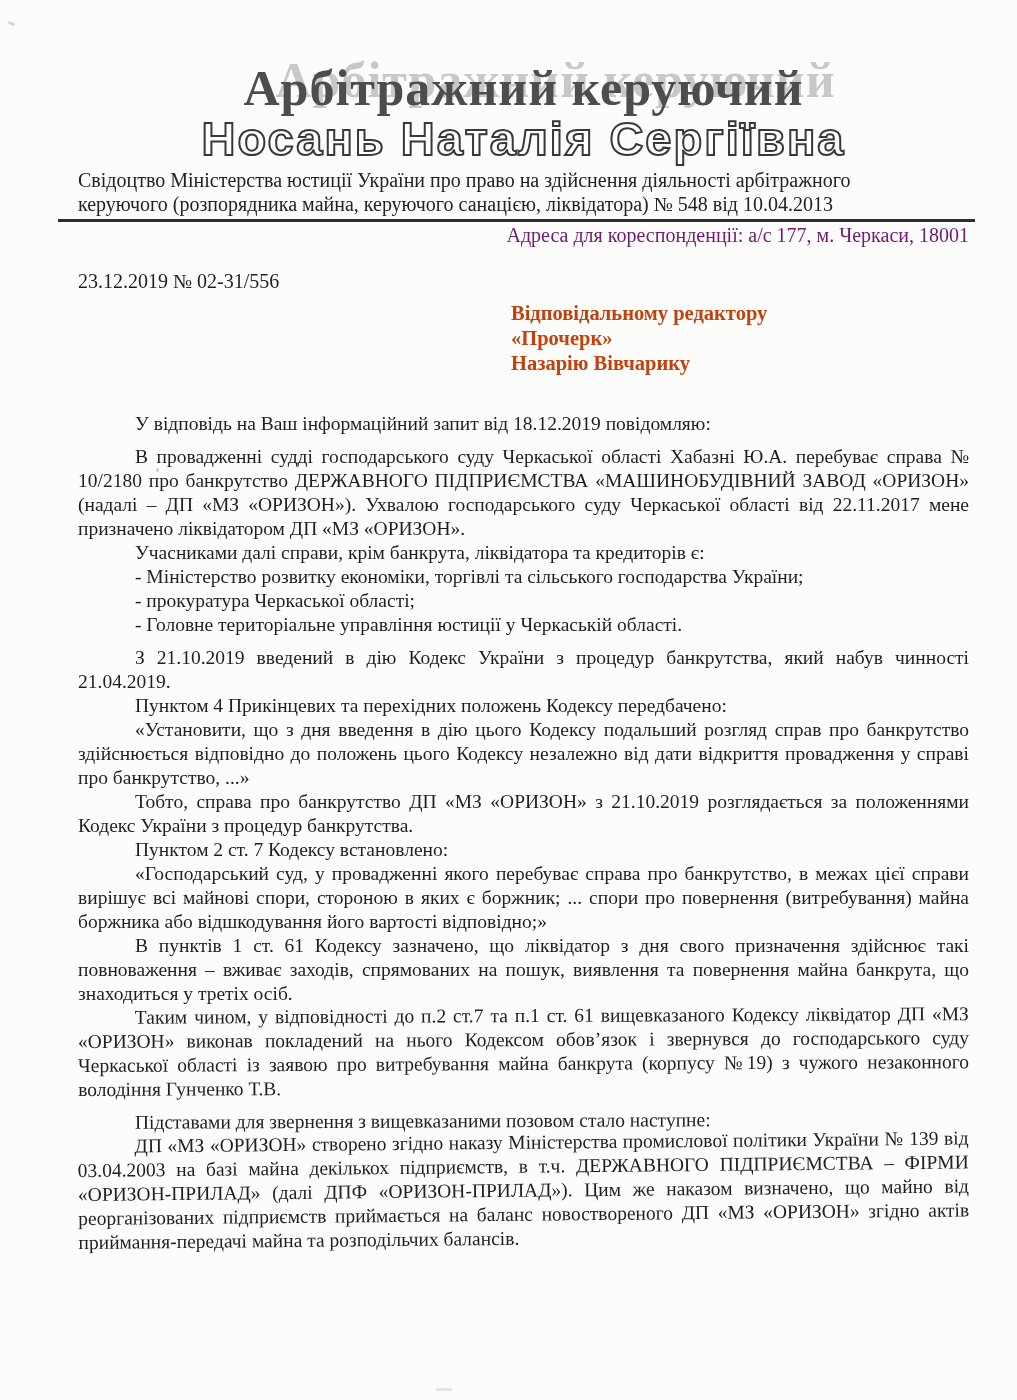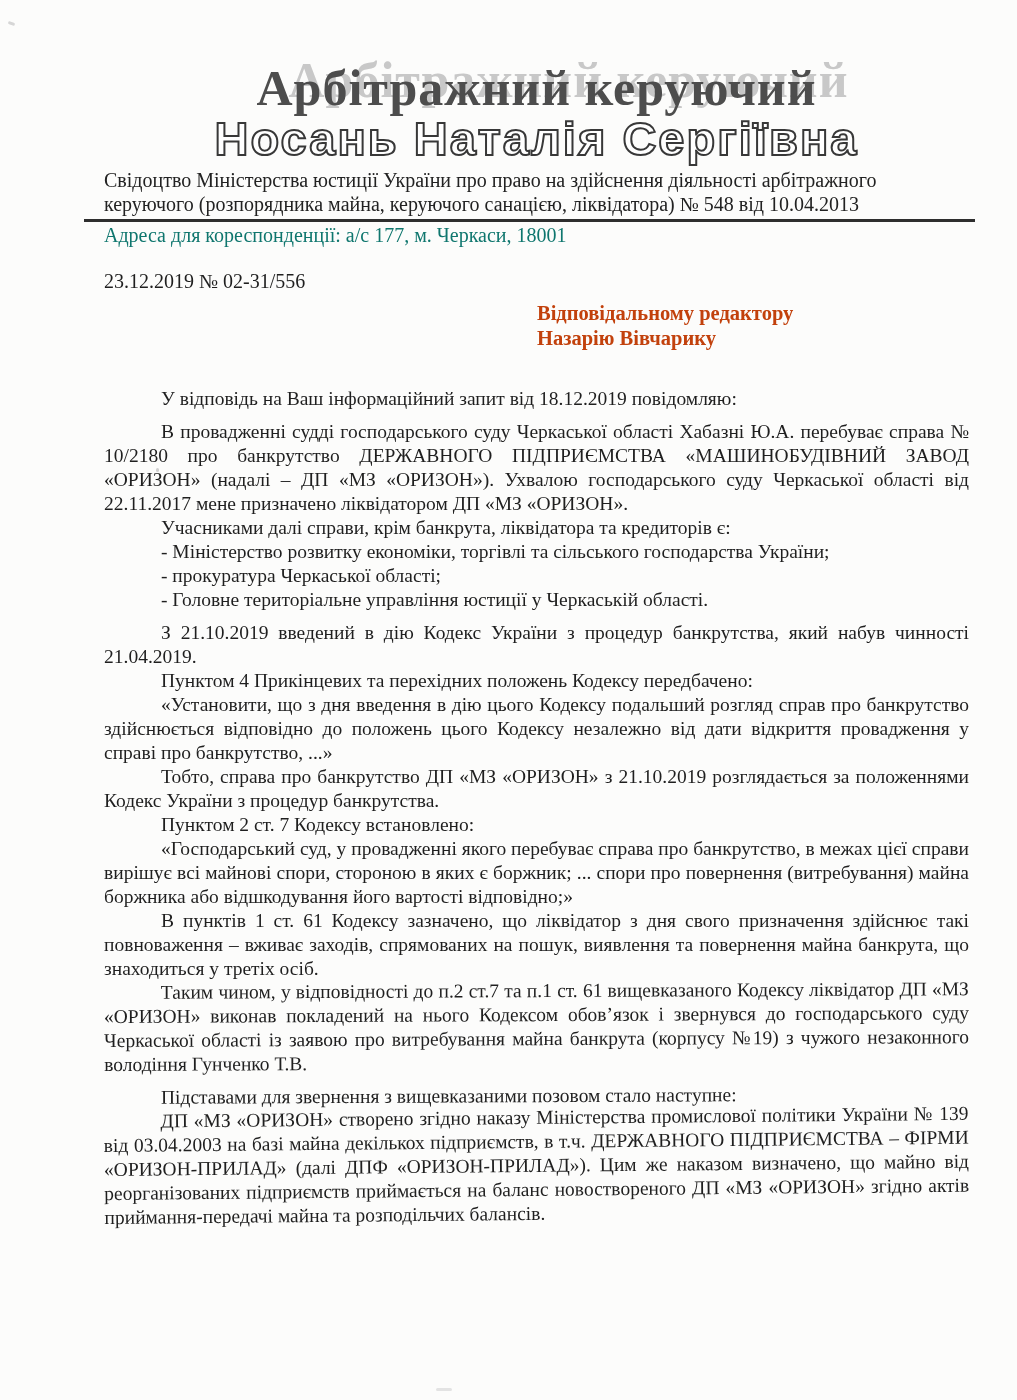--- a/index.html
+++ b/index.html
@@ -6,21 +6,21 @@
   .page {
     position: relative;
     width: 1017px;
     height: 1400px;
     margin: 0 auto;
     background: #fcfcfb;
     font-family: "Liberation Serif", "DejaVu Serif", serif;
     color: #1f1f1f;
     overflow: hidden;
   }
-  .content { padding: 62px 48px 0 104px; }
+  .content { padding: 62px 48px 0 78px; }
 
   
   .lh-title {
     font-size: 50px;
     line-height: 53px;
     font-weight: bold;
     text-align: center;
     color: #4d4d4d;
     letter-spacing: 1px;
     text-shadow: 32px -8px 0 #c8c8c8;
@@ -43,22 +43,22 @@
     line-height: 24px;
     color: #222;
   }
   .divider {
     border-bottom: 3px solid #2e2e2e;
     margin: 3px -6px 2px -20px;
   }
   .lh-address, .lh-contact {
     font-size: 20px;
     line-height: 23px;
-    text-align: left;
-    color: #0f766e;
+    text-align: right;
+    color: #701a75;
   }
 
   
   .ref { margin-top: 22px; font-size: 20px; line-height: 24px; }
   .recipient {
     margin-left: 433px;
     margin-top: 8px;
     font-size: 20.5px;
     line-height: 25px;
     font-weight: bold;
@@ -96,20 +96,21 @@
         <div>керуючого (розпорядника майна, керуючого санацією, ліквідатора) № 548 від 10.04.2013</div>
       </div>
       <div class="divider"></div>
       <div class="lh-address">Адреса для кореспонденції: а/с 177, м. Черкаси, 18001</div>
     </header>
 
     <div class="ref">23.12.2019 № 02-31/556</div>
 
     <div class="recipient">
       <div>Відповідальному редактору</div>
+      <div>«Прочерк»</div>
       <div>Назарію Вівчарику</div>
     </div>
 
     <main class="body">
       <p class="para">У відповідь на Ваш інформаційний запит від 18.12.2019 повідомляю:</p>
       <p class="para gap-top">В провадженні судді господарського суду Черкаської області Хабазні Ю.А. перебуває справа № 10/2180 про банкрутство ДЕРЖАВНОГО ПІДПРИЄМСТВА «МАШИНОБУДІВНИЙ ЗАВОД «ОРИЗОН» (надалі – ДП «МЗ «ОРИЗОН»). Ухвалою господарського суду Черкаської області від 22.11.2017 мене призначено ліквідатором ДП «МЗ «ОРИЗОН».</p>
       <p class="para">Учасниками далі справи, крім банкрута, ліквідатора та кредиторів є:</p>
       <p class="para">- Міністерство розвитку економіки, торгівлі та сільського господарства України;</p>
       <p class="para">- прокуратура Черкаської області;</p>
       <p class="para">- Головне територіальне управління юстиції у Черкаській області.</p>

